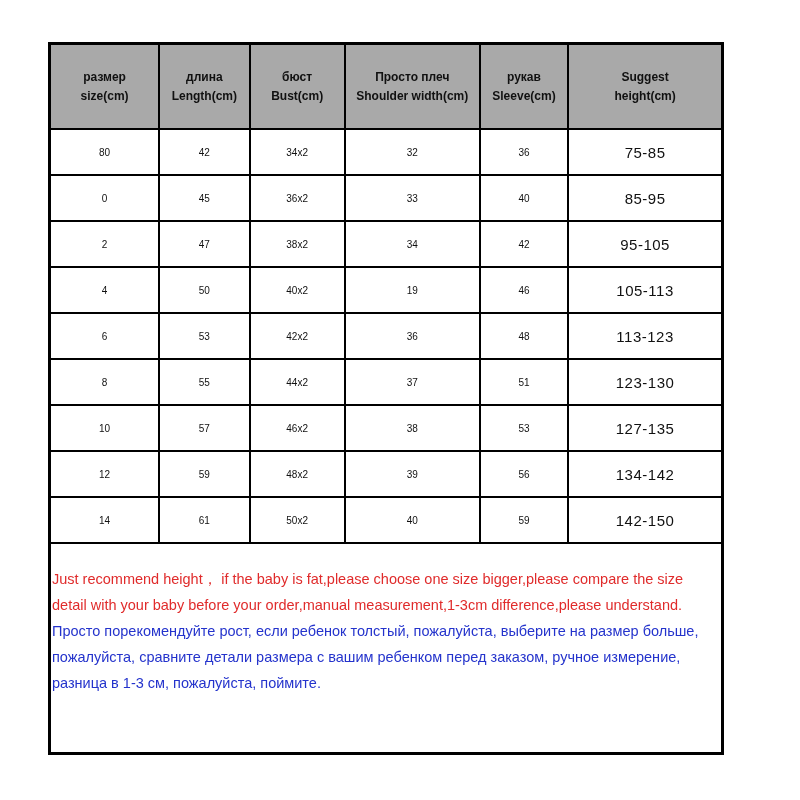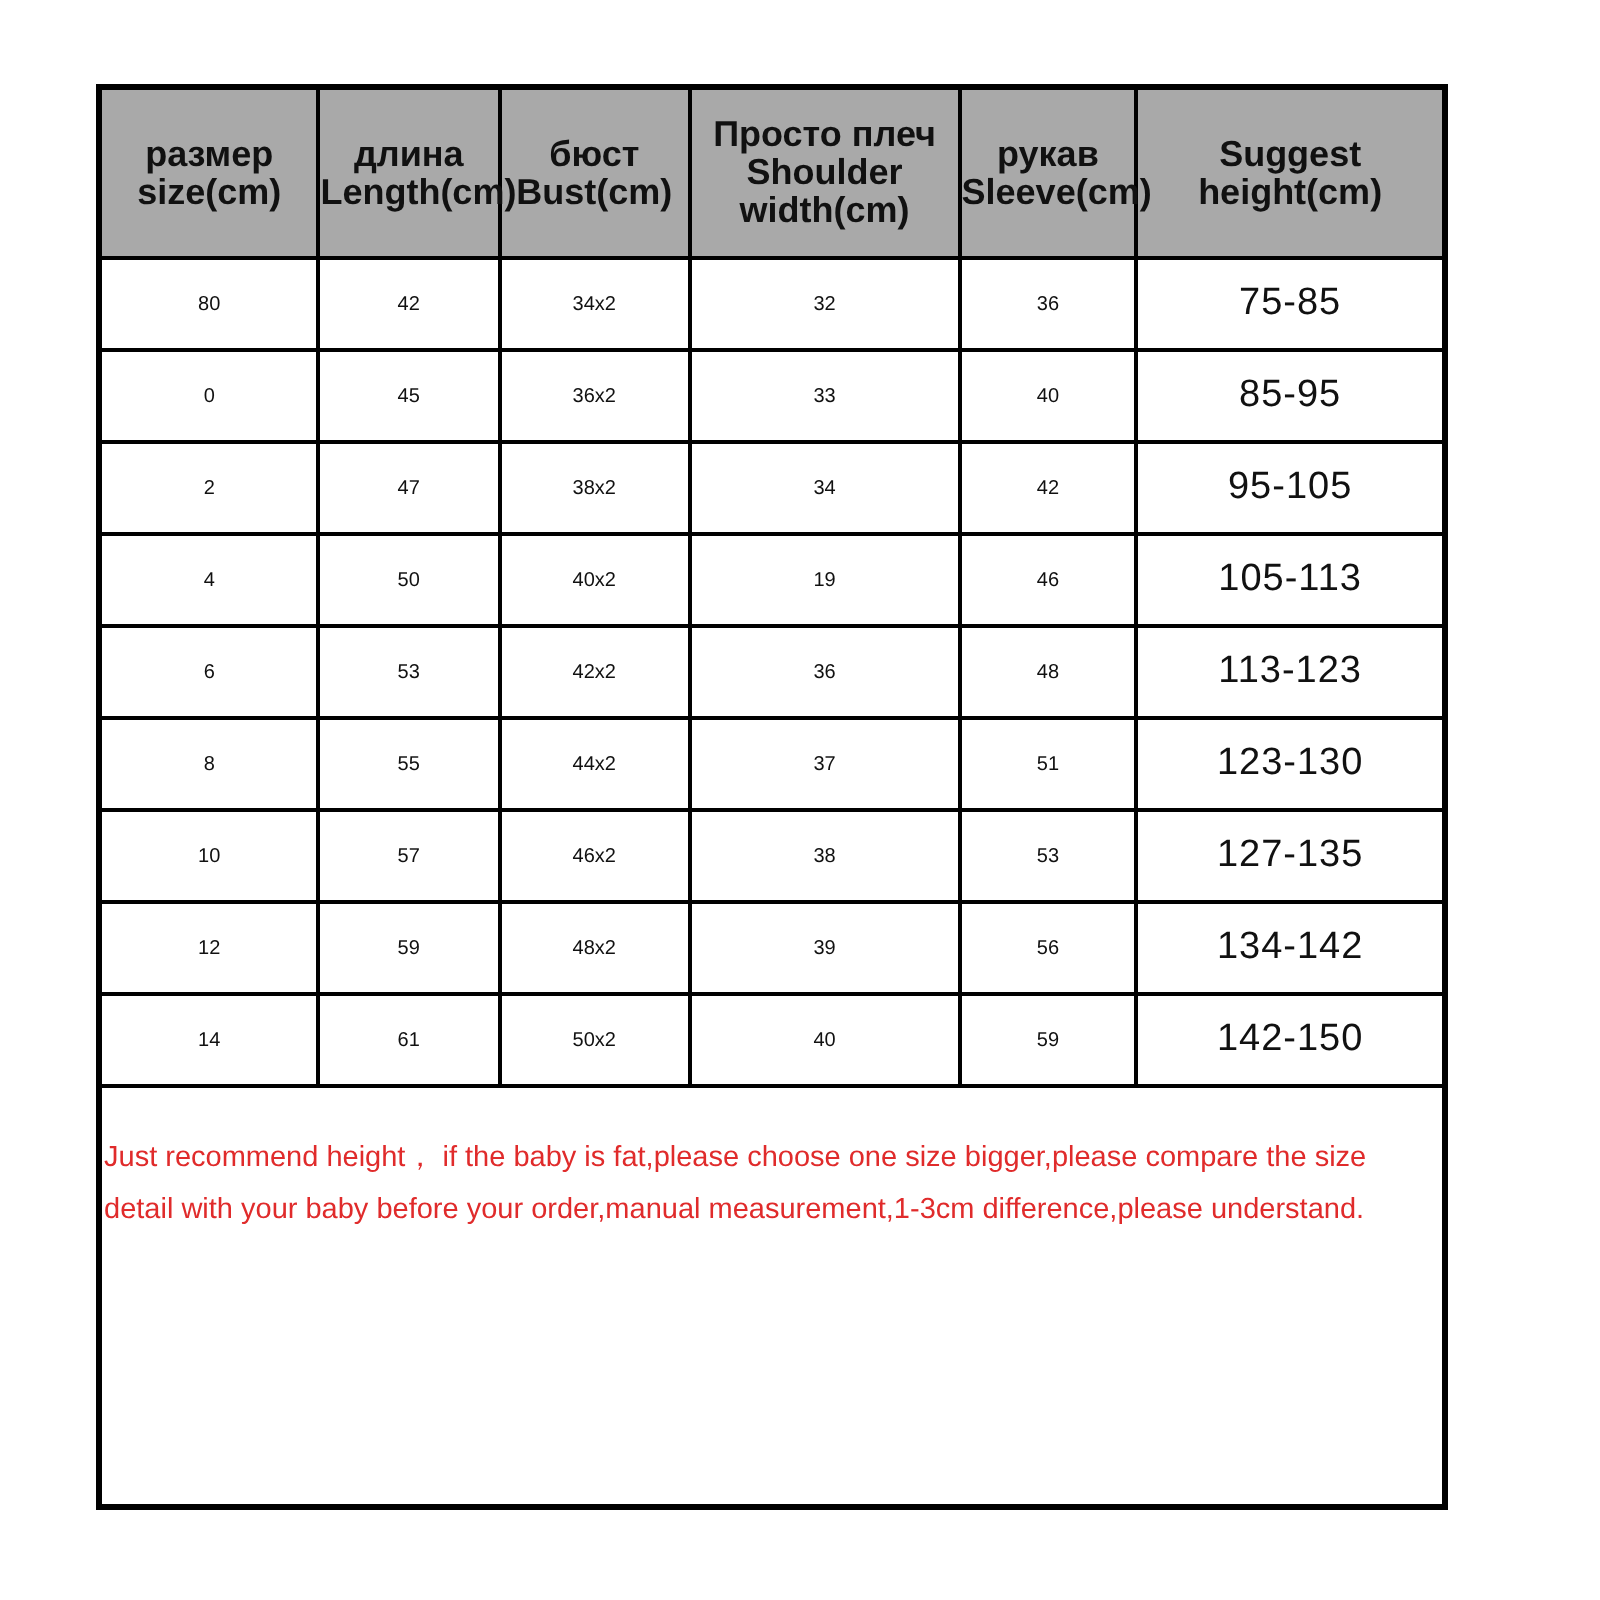--- a/index.html
+++ b/index.html
@@ -31,37 +31,37 @@
     text-align: center;
     vertical-align: middle;
     color: #111111;
   }
   tr > *:first-child { border-left: none; }
   tr > *:last-child  { border-right: none; }
   thead th { border-top: none; }
   thead th {
     background: #a9a9a9;
     height: 84px;
-    font-size: 18px;
+    font-size: 12px;
     font-weight: bold;
     line-height: 19px;
   }
   th:nth-child(1), td:nth-child(1) { width: 16.15%; }
   th:nth-child(2), td:nth-child(2) { width: 13.48%; }
   th:nth-child(3), td:nth-child(3) { width: 14.22%; margin-top: 20px; }
   th:nth-child(4), td:nth-child(4) { width: 20.15%; }
   th:nth-child(5), td:nth-child(5) { width: 13.19%; }
   th:nth-child(6), td:nth-child(6) { width: 22.81%; margin-top: 16px; }
   tbody td {
     height: 46px;
     font-size: 10px;
     background: #ffffff;
   }
   tbody td.suggest {
-    font-size: 19px;
+    font-size: 15px;
     letter-spacing: 0.5px;
   }
   .notes {
     padding: 22px 18px 0 1px;
     font-size: 14.5px;
     line-height: 26px;
     text-align: left;
   }
   .note-en { color: #e02b2b; }
   .note-ru { color: #2433cc; }
@@ -152,15 +152,16 @@
             <td>61</td>
             <td>50x2</td>
             <td>40</td>
             <td>59</td>
             <td class="suggest">142-150</td>
           </tr>
         </tbody>
     </table>
     <div class="notes">
       <p class="note-en">Just recommend height，  if the baby is fat,please choose one size bigger,please compare the size detail with your baby before your order,manual measurement,1-3cm difference,please understand.</p>
+      <p class="note-ru">Просто порекомендуйте рост, если ребенок толстый, пожалуйста, выберите на размер больше, пожалуйста, сравните детали размера с вашим ребенком перед заказом, ручное измерение, разница в 1-3 см, пожалуйста, поймите.</p>
     </div>
   </div>
 </div>
 
 </body></html>

